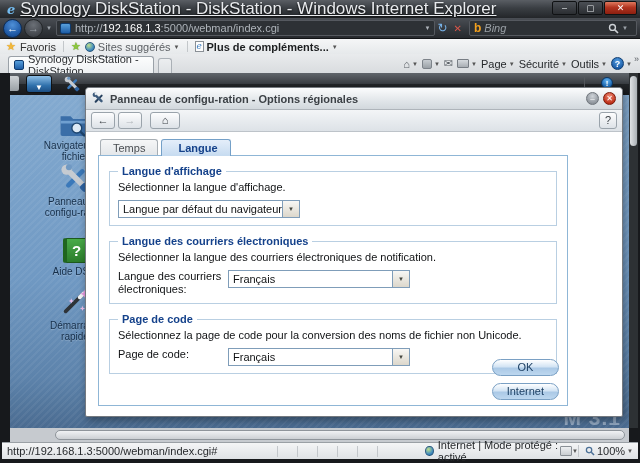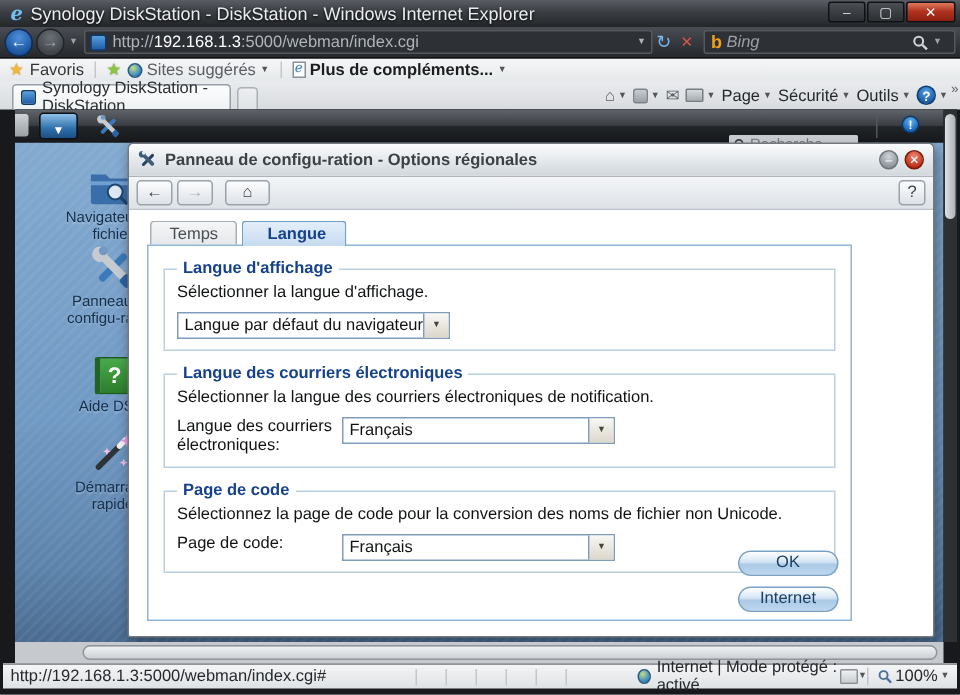--- a/index.html
+++ b/index.html
@@ -5,21 +5,21 @@
   * { margin:0; padding:0; box-sizing:border-box; }
   html,body { background:#555; font-family:"Liberation Sans", sans-serif; }
   .window { position:relative; width:640px; height:463px; background:#17191c; overflow:hidden;
             font-family:"Liberation Sans", sans-serif; }
 
   
   .titlebar { position:absolute; left:0; top:0; width:640px; height:18px;
     background:linear-gradient(#5a5e64, #3a3e43 45%, #232629); display:flex; align-items:center; padding:0 4px; }
   .ie-logo { font-family:"DejaVu Serif", serif; font-style:italic; font-weight:bold;
     color:#74bdf2; font-size:13px; line-height:13px; margin:0 5px 0 3px; }
-  .win-title { color:#e9ebee; font-size:12px; text-shadow:0 1px 2px #000; white-space:nowrap; }
+  .win-title { color:#e9ebee; font-size:17px; text-shadow:0 1px 2px #000; white-space:nowrap;text-decoration:underline; }
   .winbtns { position:absolute; right:3px; top:1px; display:flex; gap:1px; }
   .winbtn { width:25px; height:14px; border:1px solid #101214; border-radius:2px;
     background:linear-gradient(#4b4f55,#2b2e32); color:#dfe2e5; font-size:9px; line-height:12px;
     text-align:center; }
   .winbtn.close { width:33px; background:linear-gradient(#e07a5f,#b23420 45%,#8c1f10); color:#fff; }
 
   
   .navbar { position:absolute; left:0; top:18px; width:640px; height:20px;
     background:linear-gradient(#4a4e54,#34383d 55%,#26292d); display:flex; align-items:center; padding:0 3px; }
   .navcircle { width:19px; height:19px; border-radius:50%; border:1px solid #0e2c55;
@@ -116,21 +116,21 @@
   .dicon { position:absolute; left:25px; width:80px; text-align:center; }
   .dicon .img { height:30px; display:flex; align-items:flex-end; justify-content:center; }
   .dicon .lbl { margin-top:3px; font-size:10px; line-height:11px; color:#152e49;
     text-shadow:0 1px 1px rgba(255,255,255,0.25); }
   .book { width:24px; height:25px; border-radius:2px; background:linear-gradient(#49ab49,#2b7d2b);
     border:1px solid #1d5a1d; border-left:4px solid #1f651f; color:#fff; font-weight:bold; font-size:15px; line-height:23px; }
   .watermark { position:absolute; right:8px; bottom:-2px; font-size:21px; font-weight:bold; letter-spacing:1px;
     color:rgba(230,240,250,0.45); }
 
   
-  .dialog { position:absolute; left:75px; top:22px; width:538px; height:330px;
+  .dialog { position:absolute; left:75px; top:14px; width:538px; height:330px;
     background:#fff; border:1px solid #74797f; border-radius:4px 4px 2px 2px;
     box-shadow:2px 3px 9px rgba(0,0,0,0.4); }
   .dlg-title { height:22px; background:linear-gradient(#fbfcfd,#dde2e6 70%,#d2d8dd);
     border-bottom:1px solid #aeb4ba; border-radius:4px 4px 0 0;
     display:flex; align-items:center; padding:0 6px; }
   .dlg-title .txt { font-size:11px; font-weight:bold; color:#3c4146; margin-left:5px; }
   .dlg-title svg { width:13px; height:13px; }
   .dlg-ctrls { margin-left:auto; display:flex; gap:4px; }
   .orb { width:13px; height:13px; border-radius:50%; text-align:center; font-size:8px; line-height:12px; color:#fff; }
   .orb.min { background:radial-gradient(circle at 50% 30%, #cfd4d9, #8d939a 75%); border:1px solid #6e747b; }

